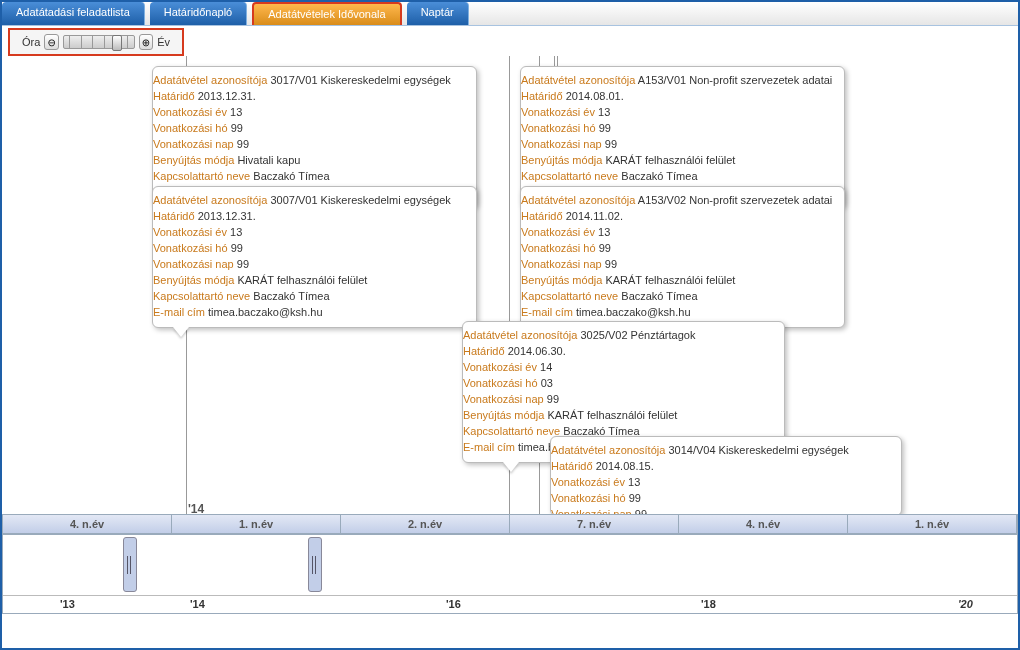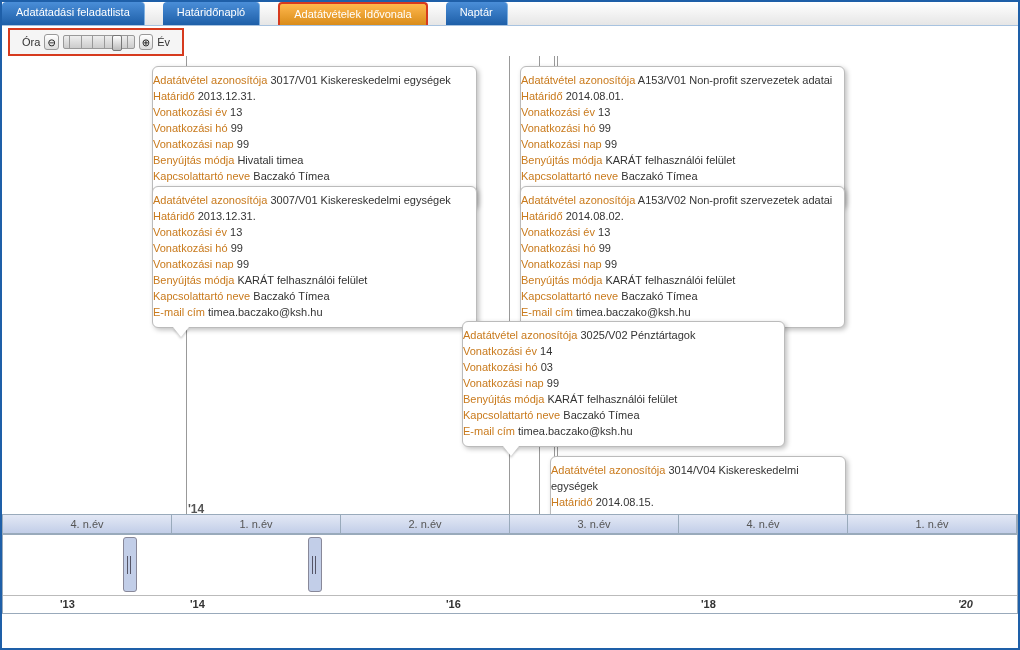--- a/index.html
+++ b/index.html
@@ -1,33 +1,33 @@
 <!DOCTYPE html>
 <html><head>
 <meta charset="utf-8">
 <style>
 * { box-sizing: border-box; margin: 0; padding: 0; }
 body { font-family: Arial, sans-serif; font-size: 11px; background: #fff; width: 1020px; height: 650px; position: relative; overflow: hidden; border: 2px solid #1e5fa8; }
 .tabs { display: flex; background: linear-gradient(#fff, #e6e6e6); height: 24px; border-bottom: 1px solid #a8c3e0; }
-.tab { padding: 4px 14px; color: #fff; background: linear-gradient(#4a8ed8, #1e5fa8); border-right: 1px solid #7fb0e0; cursor: pointer; font-size: 11px; border-top-left-radius: 4px; border-top-right-radius: 4px; margin-right: 18px; }
+.tab { padding: 4px 14px; color: #fff; background: linear-gradient(#4a8ed8, #1e5fa8); border-right: 1px solid #7fb0e0; cursor: pointer; font-size: 11px; border-top-left-radius: 4px; border-top-right-radius: 4px; margin-right: 5px; }
 .tab.active { background: linear-gradient(#ffb84d, #d98c1a); border: 2px solid #d63a1e; border-bottom: none; }
 .toolbar { padding: 4px 12px; display: flex; align-items: center; gap: 4px; background: #f5f5f5; border-bottom: 1px solid #ccc; border: 2px solid #d63a1e; width: 176px; margin: 2px 0 0 6px; }
 .toolbar-label { font-size: 11px; color: #333; }
 .zoom-btn { width: 18px; height: 16px; border: 1px solid #999; background: linear-gradient(#fff, #ddd); border-radius: 3px; cursor: pointer; font-size: 10px; display: flex; align-items: center; justify-content: center; }
 .zoom-slider { width: 90px; height: 14px; background: linear-gradient(#eee, #ccc); border: 1px solid #999; border-radius: 2px; position: relative; }
 .zoom-slider-ticks { position: absolute; inset: 0; display: flex; justify-content: space-around; }
 .zoom-slider-tick { width: 1px; height: 100%; background: #999; }
 .zoom-slider-thumb { position: absolute; top: -1px; left: 48px; width: 10px; height: 16px; background: linear-gradient(#fff, #bbb); border: 1px solid #777; border-radius: 2px; }
 .timeline-area { position: relative; height: 480px; background: #fff; }
 .vline { position: absolute; top: 0; bottom: 0; width: 1px; background: #999; }
 .card { position: absolute; background: #fff; border: 1px solid #bbb; border-radius: 6px; padding: 6px 0; box-shadow: 2px 2px 5px rgba(0,0,0,0.25); font-size: 11px; line-height: 1.45; }
 .card .k { color: #c97a1c; }
 .card .v { color: #333; }
 .year-marker { position: absolute; font-weight: bold; font-size: 12px; color: #555; }
-.axis-top { position: absolute; left: 0; right: 0; top: 512px; height: 20px; background: linear-gradient(#e3e8f5, #c2cee8); border: 1px solid #9ab; display: flex; }
+.axis-top { position: absolute; left: 0; right: 0; top: 512px; height: 20px; background: linear-gradient(#e3e8f5, #c2cee8); border: 1px solid #9ab; display: flex; font-weight: bold; }
 .axis-top-cell { flex: 1; border-right: 1px solid #9ab; text-align: center; font-size: 11px; color: #555; line-height: 18px; }
 .overview { position: absolute; left: 0; right: 0; top: 532px; height: 80px; border: 1px solid #9ab; background: #fff; }
 .overview-year { font-weight: bold; font-size: 11px; color: #333; position: absolute; margin-left: 43px; }
 .ov-handle { position: absolute; top: 2px; width: 14px; height: 55px; background: #c2cee8; border: 1px solid #889; border-radius: 3px; }
 .ov-handle::after { content: ''; position: absolute; top: 18px; left: 3px; width: 6px; height: 18px; background: repeating-linear-gradient(90deg, #556 0 1px, transparent 1px 3px); }
 .ov-divider { position: absolute; top: 60px; left: 0; right: 0; height: 1px; background: #bbb; }
 .card-pointer { position: absolute; width: 0; height: 0; border-left: 8px solid transparent; border-right: 8px solid transparent; border-top: 10px solid #fff; bottom: -10px; left: 20px; filter: drop-shadow(0 2px 1px rgba(0,0,0,0.2)); }
 </style>
 </head>
 <body>
@@ -65,21 +65,21 @@
   <div class="vline" style="left:507px;"></div>
 
   <div class="year-marker" style="left:186px; top:446px;">'14</div>
 
   <div class="card" style="left:150px; top:10px; width:325px;">
     <div><span class="k">Adatátvétel azonosítója</span> <span class="v">3017/V01 Kiskereskedelmi egységek</span></div>
     <div><span class="k">Határidő</span> <span class="v">2013.12.31.</span></div>
     <div><span class="k">Vonatkozási év</span> <span class="v">13</span></div>
     <div><span class="k">Vonatkozási hó</span> <span class="v">99</span></div>
     <div><span class="k">Vonatkozási nap</span> <span class="v">99</span></div>
-    <div><span class="k">Benyújtás módja</span> <span class="v">Hivatali timea</span></div>
+    <div><span class="k">Benyújtás módja</span> <span class="v">Hivatali kapu</span></div>
     <div><span class="k">Kapcsolattartó neve</span> <span class="v">Baczakó Tímea</span></div>
     <div><span class="k">E-mail cím</span> <span class="v">timea.baczako@ksh.hu</span></div>
     <div class="card-pointer"></div>
   </div>
 
   <div class="card" style="left:150px; top:130px; width:325px;">
     <div><span class="k">Adatátvétel azonosítója</span> <span class="v">3007/V01 Kiskereskedelmi egységek</span></div>
     <div><span class="k">Határidő</span> <span class="v">2013.12.31.</span></div>
     <div><span class="k">Vonatkozási év</span> <span class="v">13</span></div>
     <div><span class="k">Vonatkozási hó</span> <span class="v">99</span></div>
@@ -97,56 +97,57 @@
     <div><span class="k">Vonatkozási hó</span> <span class="v">99</span></div>
     <div><span class="k">Vonatkozási nap</span> <span class="v">99</span></div>
     <div><span class="k">Benyújtás módja</span> <span class="v">KARÁT felhasználói felület</span></div>
     <div><span class="k">Kapcsolattartó neve</span> <span class="v">Baczakó Tímea</span></div>
     <div><span class="k">E-mail cím</span> <span class="v">timea.baczako@ksh.hu</span></div>
     <div class="card-pointer"></div>
   </div>
 
   <div class="card" style="left:518px; top:130px; width:325px;">
     <div><span class="k">Adatátvétel azonosítója</span> <span class="v">A153/V02 Non-profit szervezetek adatai</span></div>
-    <div><span class="k">Határidő</span> <span class="v">2014.08.02.</span></div>
+    <div><span class="k">Határidő</span> <span class="v">2014.11.02.</span></div>
     <div><span class="k">Vonatkozási év</span> <span class="v">13</span></div>
     <div><span class="k">Vonatkozási hó</span> <span class="v">99</span></div>
     <div><span class="k">Vonatkozási nap</span> <span class="v">99</span></div>
     <div><span class="k">Benyújtás módja</span> <span class="v">KARÁT felhasználói felület</span></div>
     <div><span class="k">Kapcsolattartó neve</span> <span class="v">Baczakó Tímea</span></div>
     <div><span class="k">E-mail cím</span> <span class="v">timea.baczako@ksh.hu</span></div>
     <div class="card-pointer"></div>
   </div>
 
   <div class="card" style="left:460px; top:265px; width:323px;">
     <div><span class="k">Adatátvétel azonosítója</span> <span class="v">3025/V02 Pénztártagok</span></div>
+    <div><span class="k">Határidő</span> <span class="v">2014.06.30.</span></div>
     <div><span class="k">Vonatkozási év</span> <span class="v">14</span></div>
     <div><span class="k">Vonatkozási hó</span> <span class="v">03</span></div>
     <div><span class="k">Vonatkozási nap</span> <span class="v">99</span></div>
     <div><span class="k">Benyújtás módja</span> <span class="v">KARÁT felhasználói felület</span></div>
     <div><span class="k">Kapcsolattartó neve</span> <span class="v">Baczakó Tímea</span></div>
     <div><span class="k">E-mail cím</span> <span class="v">timea.baczako@ksh.hu</span></div>
     <div class="card-pointer" style="left:40px;"></div>
   </div>
 
-  <div class="card" style="left:548px; top:400px; width:296px; height:80px; overflow:hidden;">
+  <div class="card" style="left:548px; top:380px; width:352px; height:80px; overflow:hidden;">
     <div><span class="k">Adatátvétel azonosítója</span> <span class="v">3014/V04 Kiskereskedelmi egységek</span></div>
     <div><span class="k">Határidő</span> <span class="v">2014.08.15.</span></div>
     <div><span class="k">Vonatkozási év</span> <span class="v">13</span></div>
     <div><span class="k">Vonatkozási hó</span> <span class="v">99</span></div>
     <div><span class="k">Vonatkozási nap</span> <span class="v">99</span></div>
 
   </div>
 </div>
 
 <div class="axis-top">
   <div class="axis-top-cell">4. n.év</div>
   <div class="axis-top-cell">1. n.év</div>
   <div class="axis-top-cell">2. n.év</div>
-  <div class="axis-top-cell">3. n.év</div>
+  <div class="axis-top-cell">7. n.év</div>
   <div class="axis-top-cell">4. n.év</div>
   <div class="axis-top-cell">1. n.év</div>
 </div>
 
 <div class="overview">
   <div class="ov-handle" style="left:120px;"></div>
   <div class="ov-handle" style="left:305px;"></div>
   <div class="ov-divider"></div>
   <div class="overview-year" style="left:14px; bottom:3px;">'13</div>
   <div class="overview-year" style="left:144px; bottom:3px;">'14</div>

